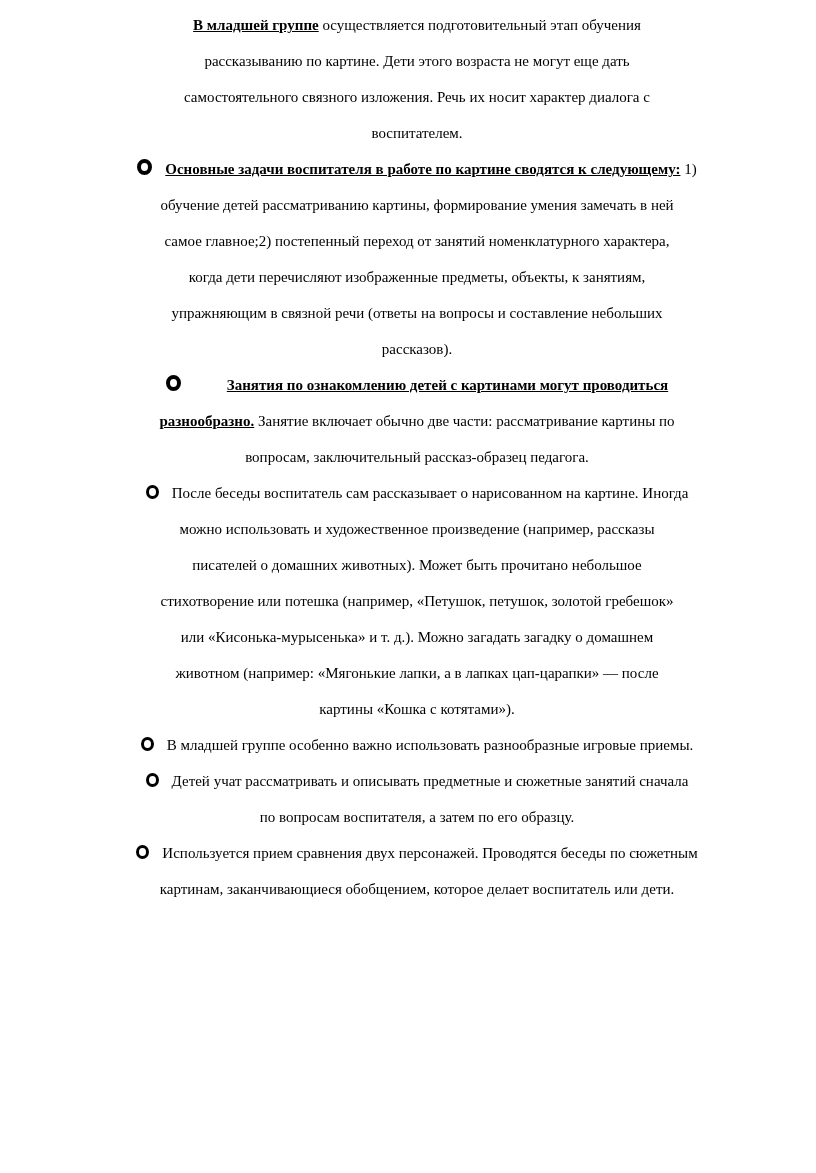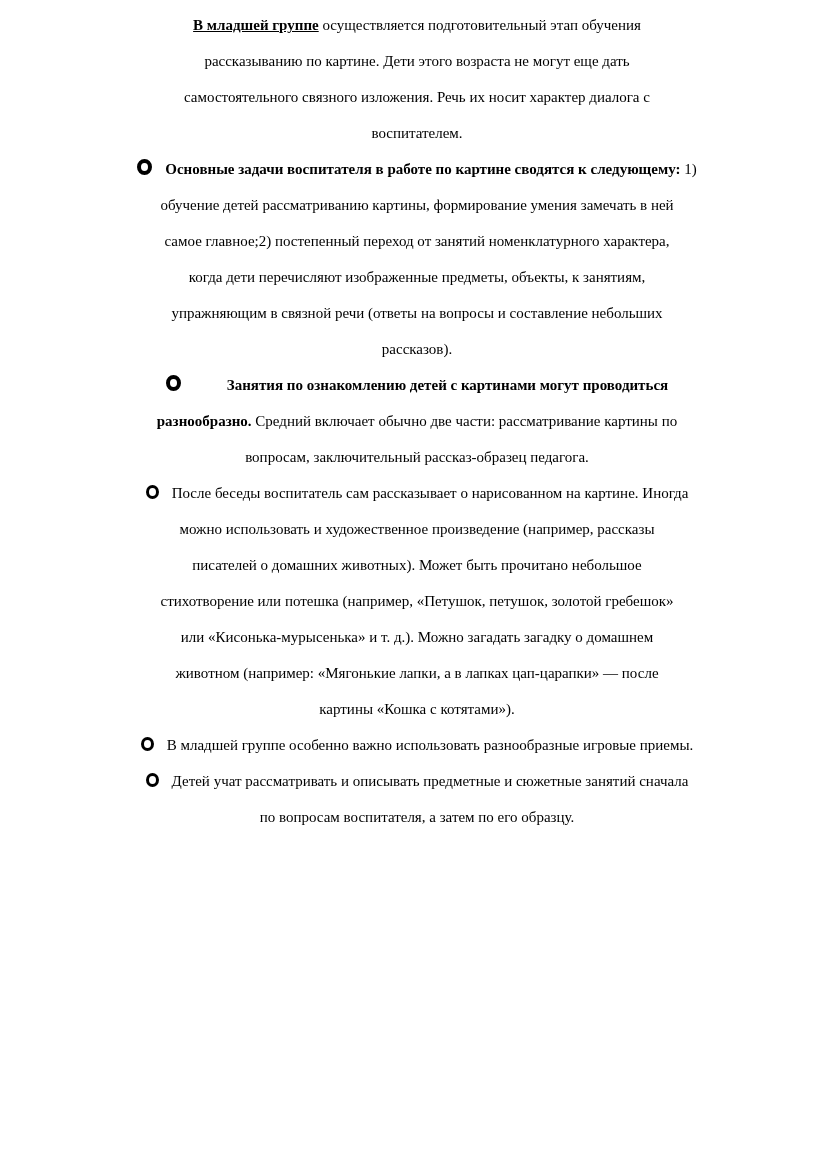--- a/index.html
+++ b/index.html
@@ -19,21 +19,21 @@
     font-family: "Liberation Serif", "DejaVu Serif", serif;
     font-size: 15px;
     line-height: 36px;
     color: #000000;
   }
   .para {
     text-align: center;
     white-space: pre;       
     overflow: visible;
   }
-  .seg-bold { font-weight: bold; }
+  .seg-bold { font-weight: bold; text-decoration: underline; }
   .seg-underline { text-decoration: underline; }
   .bullet {
     display: inline-block;
     width: 7px;
     height: 8px;
     border: 3.5px solid #000000;
     border-radius: 50%;
     margin-right: 13px;
     vertical-align: -1px;
   }
@@ -49,26 +49,28 @@
 рассказыванию по картине. Дети этого возраста не могут еще дать
 самостоятельного связного изложения. Речь их носит характер диалога с
 воспитателем.</span></div>
       <div class="para"><span class="bullet bold"></span><span class="seg-bold ">Основные задачи воспитателя в работе по картине сводятся к следующему:</span><span class=""> 1)
 обучение детей рассматриванию картины, формирование умения замечать в ней
 самое главное;2) постепенный переход от занятий номенклатурного характера,
 когда дети перечисляют изображенные предметы, объекты, к занятиям,
 упражняющим в связной речи (ответы на вопросы и составление небольших
 рассказов).</span></div>
       <div class="para"><span class="bullet bold wide-gap"></span><span class="seg-bold ">Занятия по ознакомлению детей с картинами могут проводиться
-разнообразно.</span><span class=""> Средний включает обычно две части: рассматривание картины по
+разнообразно.</span><span class=""> Занятие включает обычно две части: рассматривание картины по
 вопросам, заключительный рассказ-образец педагога.</span></div>
       <div class="para"><span class="bullet"></span><span class="">После беседы воспитатель сам рассказывает о нарисованном на картине. Иногда
 можно использовать и художественное произведение (например, рассказы
 писателей о домашних животных). Может быть прочитано небольшое
 стихотворение или потешка (например, «Петушок, петушок, золотой гребешок»
 или «Кисонька-мурысенька» и т. д.). Можно загадать загадку о домашнем
 животном (например: «Мягонькие лапки, а в лапках цап-царапки» — после
 картины «Кошка с котятами»).</span></div>
       <div class="para"><span class="bullet"></span><span class="">В младшей группе особенно важно использовать разнообразные игровые приемы.</span></div>
       <div class="para"><span class="bullet"></span><span class="">Детей учат рассматривать и описывать предметные и сюжетные занятий сначала
 по вопросам воспитателя, а затем по его образцу.</span></div>
+      <div class="para"><span class="bullet"></span><span class="">Используется прием сравнения двух персонажей. Проводятся беседы по сюжетным
+картинам, заканчивающиеся обобщением, которое делает воспитатель или дети.</span></div>
     </div>
 </div>
 
 </body></html>

